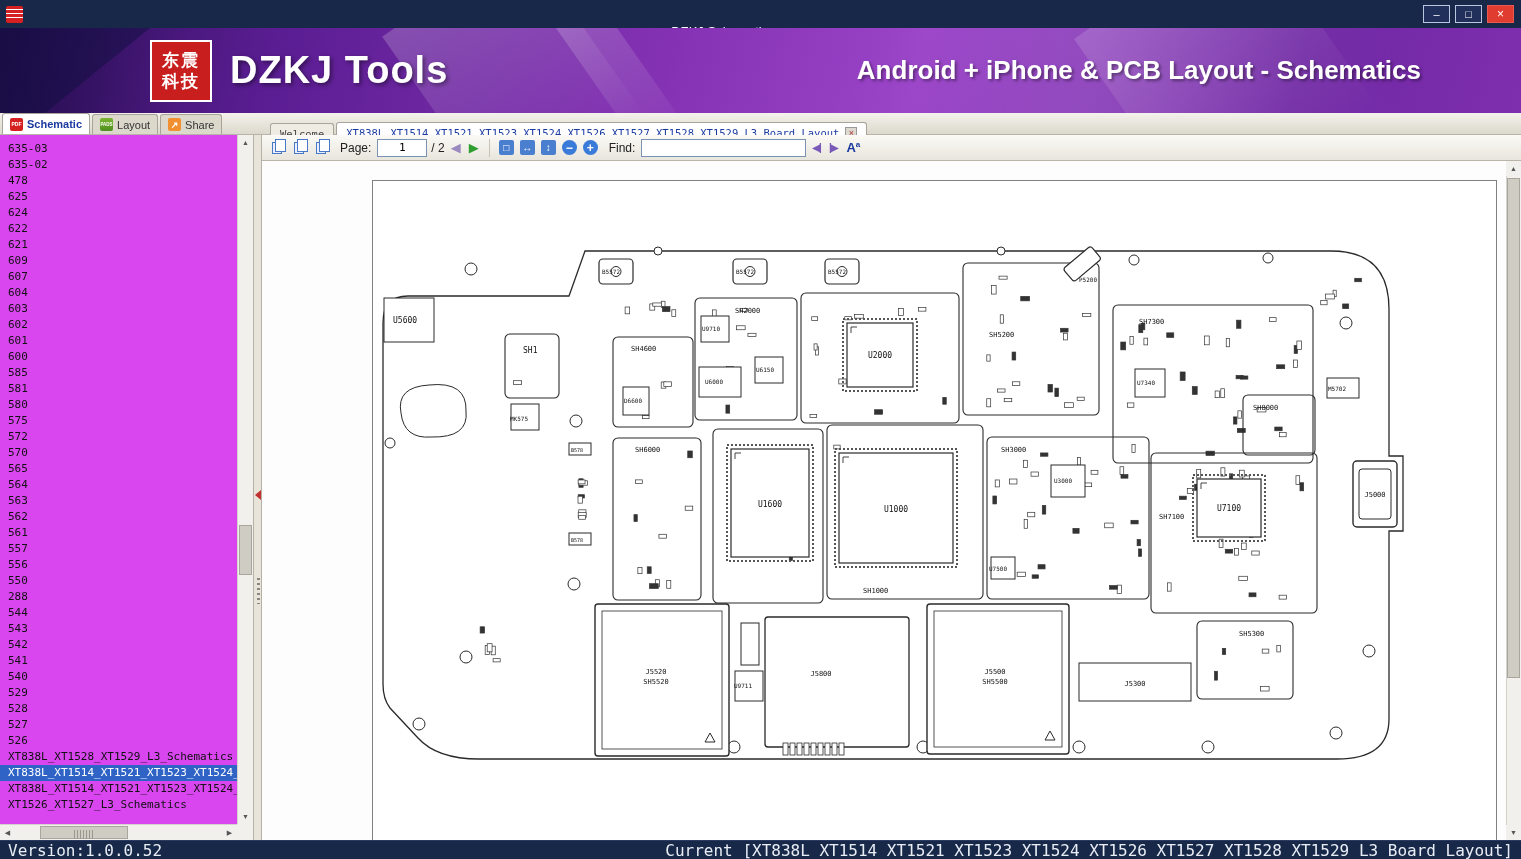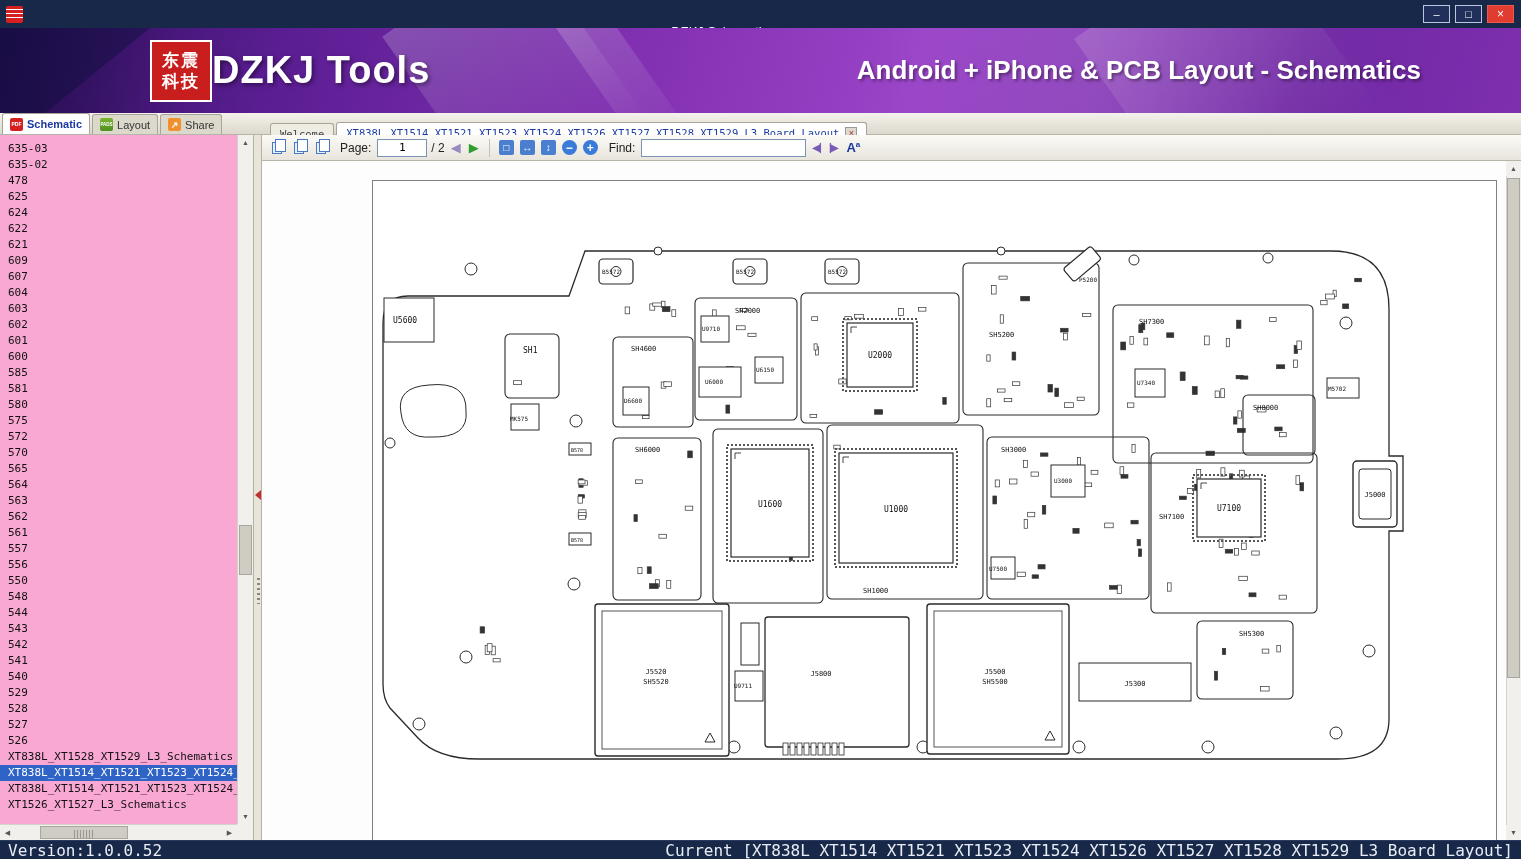--- a/index.html
+++ b/index.html
@@ -24,21 +24,21 @@
     clip-path:polygon(0 0,150px 0,45px 100%,0 100%); }
   .banner::after { content:""; position:absolute; inset:0;
     background:linear-gradient(90deg,rgba(20,10,60,.35) 0%,transparent 12%,transparent 58%,rgba(255,255,255,.10) 72%,transparent 92%); }
   .streak { position:absolute; transform:rotate(-35deg); background:linear-gradient(rgba(255,255,255,.20),rgba(255,255,255,0)); pointer-events:none; }
   .s1 { left:430px; top:-60px; width:170px; height:220px; }
   .s2 { left:600px; top:-40px; width:50px; height:190px; }
   .s3 { right:190px; top:-70px; width:210px; height:230px; opacity:.7; }
   .logo-box { width:62px; height:62px; margin-left:150px; background:#c81e1e; border:2px solid #fff; z-index:2;
     display:flex; flex-direction:column; align-items:center; justify-content:center; color:#fff; font-weight:bold; }
   .logo-box div { font-size:17px; line-height:21px; letter-spacing:2px; white-space:nowrap; }
-  .app-name { color:#fff; font-size:38px; font-weight:bold; letter-spacing:1px; z-index:2;
+  .app-name { margin-left:18px; color:#fff; font-size:38px; font-weight:bold; letter-spacing:1px; z-index:2;
     text-shadow:2px 2px 4px rgba(0,0,0,.45); }
   .tagline { margin-left:auto; margin-right:100px; color:#fff; font-size:26px; font-weight:bold; z-index:2;
     text-shadow:2px 2px 3px rgba(0,0,0,.4); }
 
   
   .tabbar { height:22px; flex:0 0 auto; background:linear-gradient(#f4f2ec,#dcd8cc); display:flex; align-items:center;
     border-bottom:1px solid #b8b4a8; }
   .left-tabs { width:262px; flex:0 0 auto; display:flex; align-items:flex-end; gap:2px; padding-left:2px; }
   .doc-tabs { display:flex; align-items:flex-end; gap:2px; padding-left:8px;margin-top:18px; }
   .ltab { height:20px; display:flex; align-items:center; gap:4px; padding:0 7px; font-size:11px; color:#333;
@@ -55,21 +55,21 @@
   .dtab.active { background:#fff; color:#1a3aa0; height:21px; }
   .dtab-close { width:12px; height:12px; background:#ddd9d1; border:1px solid #999; color:#a33;
     display:flex; align-items:center; justify-content:center; font-size:9px; line-height:1;
     font-family:"Liberation Sans", sans-serif; }
 
   
   .content { flex:1; display:flex; min-height:0; background:#fff; }
 
   
   .sidebar { width:253px; flex:0 0 auto; display:grid; grid-template-columns:237px 16px; grid-template-rows:1fr 16px; background:#fff; }
-  .sidebar-list { grid-column:1; grid-row:1; overflow:hidden; padding-top:6px; background:#f9a8d4; }
+  .sidebar-list { grid-column:1; grid-row:1; overflow:hidden; padding-top:6px; background:#d946ef; }
   .sb-item { height:16px; line-height:16px; padding-left:8px; font-family:"DejaVu Sans Mono", monospace; font-size:11px;
     color:#111; white-space:nowrap; overflow:hidden; cursor:default; }
   .sb-item.selected { background:#2f63c5; color:#fff; }
 
   
   .scroll-v { background:#f1f0ed; border-left:1px solid #d5d2ca; position:relative; }
   .scroll-h { background:#f1f0ed; border-top:1px solid #d5d2ca; position:relative; }
   .sc-arrow { position:absolute; width:15px; height:15px; display:flex; align-items:center; justify-content:center;
     font-size:7px; color:#555; background:#f1f0ed; }
   .sc-thumb { position:absolute; background:#cfccc4; border:1px solid #a9a69e; }
@@ -195,21 +195,21 @@
           <div class="sb-item">572</div>
           <div class="sb-item">570</div>
           <div class="sb-item">565</div>
           <div class="sb-item">564</div>
           <div class="sb-item">563</div>
           <div class="sb-item">562</div>
           <div class="sb-item">561</div>
           <div class="sb-item">557</div>
           <div class="sb-item">556</div>
           <div class="sb-item">550</div>
-          <div class="sb-item">548</div>
+          <div class="sb-item">288</div>
           <div class="sb-item">544</div>
           <div class="sb-item">543</div>
           <div class="sb-item">542</div>
           <div class="sb-item">541</div>
           <div class="sb-item">540</div>
           <div class="sb-item">529</div>
           <div class="sb-item">528</div>
           <div class="sb-item">527</div>
           <div class="sb-item">526</div>
           <div class="sb-item">XT838L_XT1528_XT1529_L3_Schematics</div>

